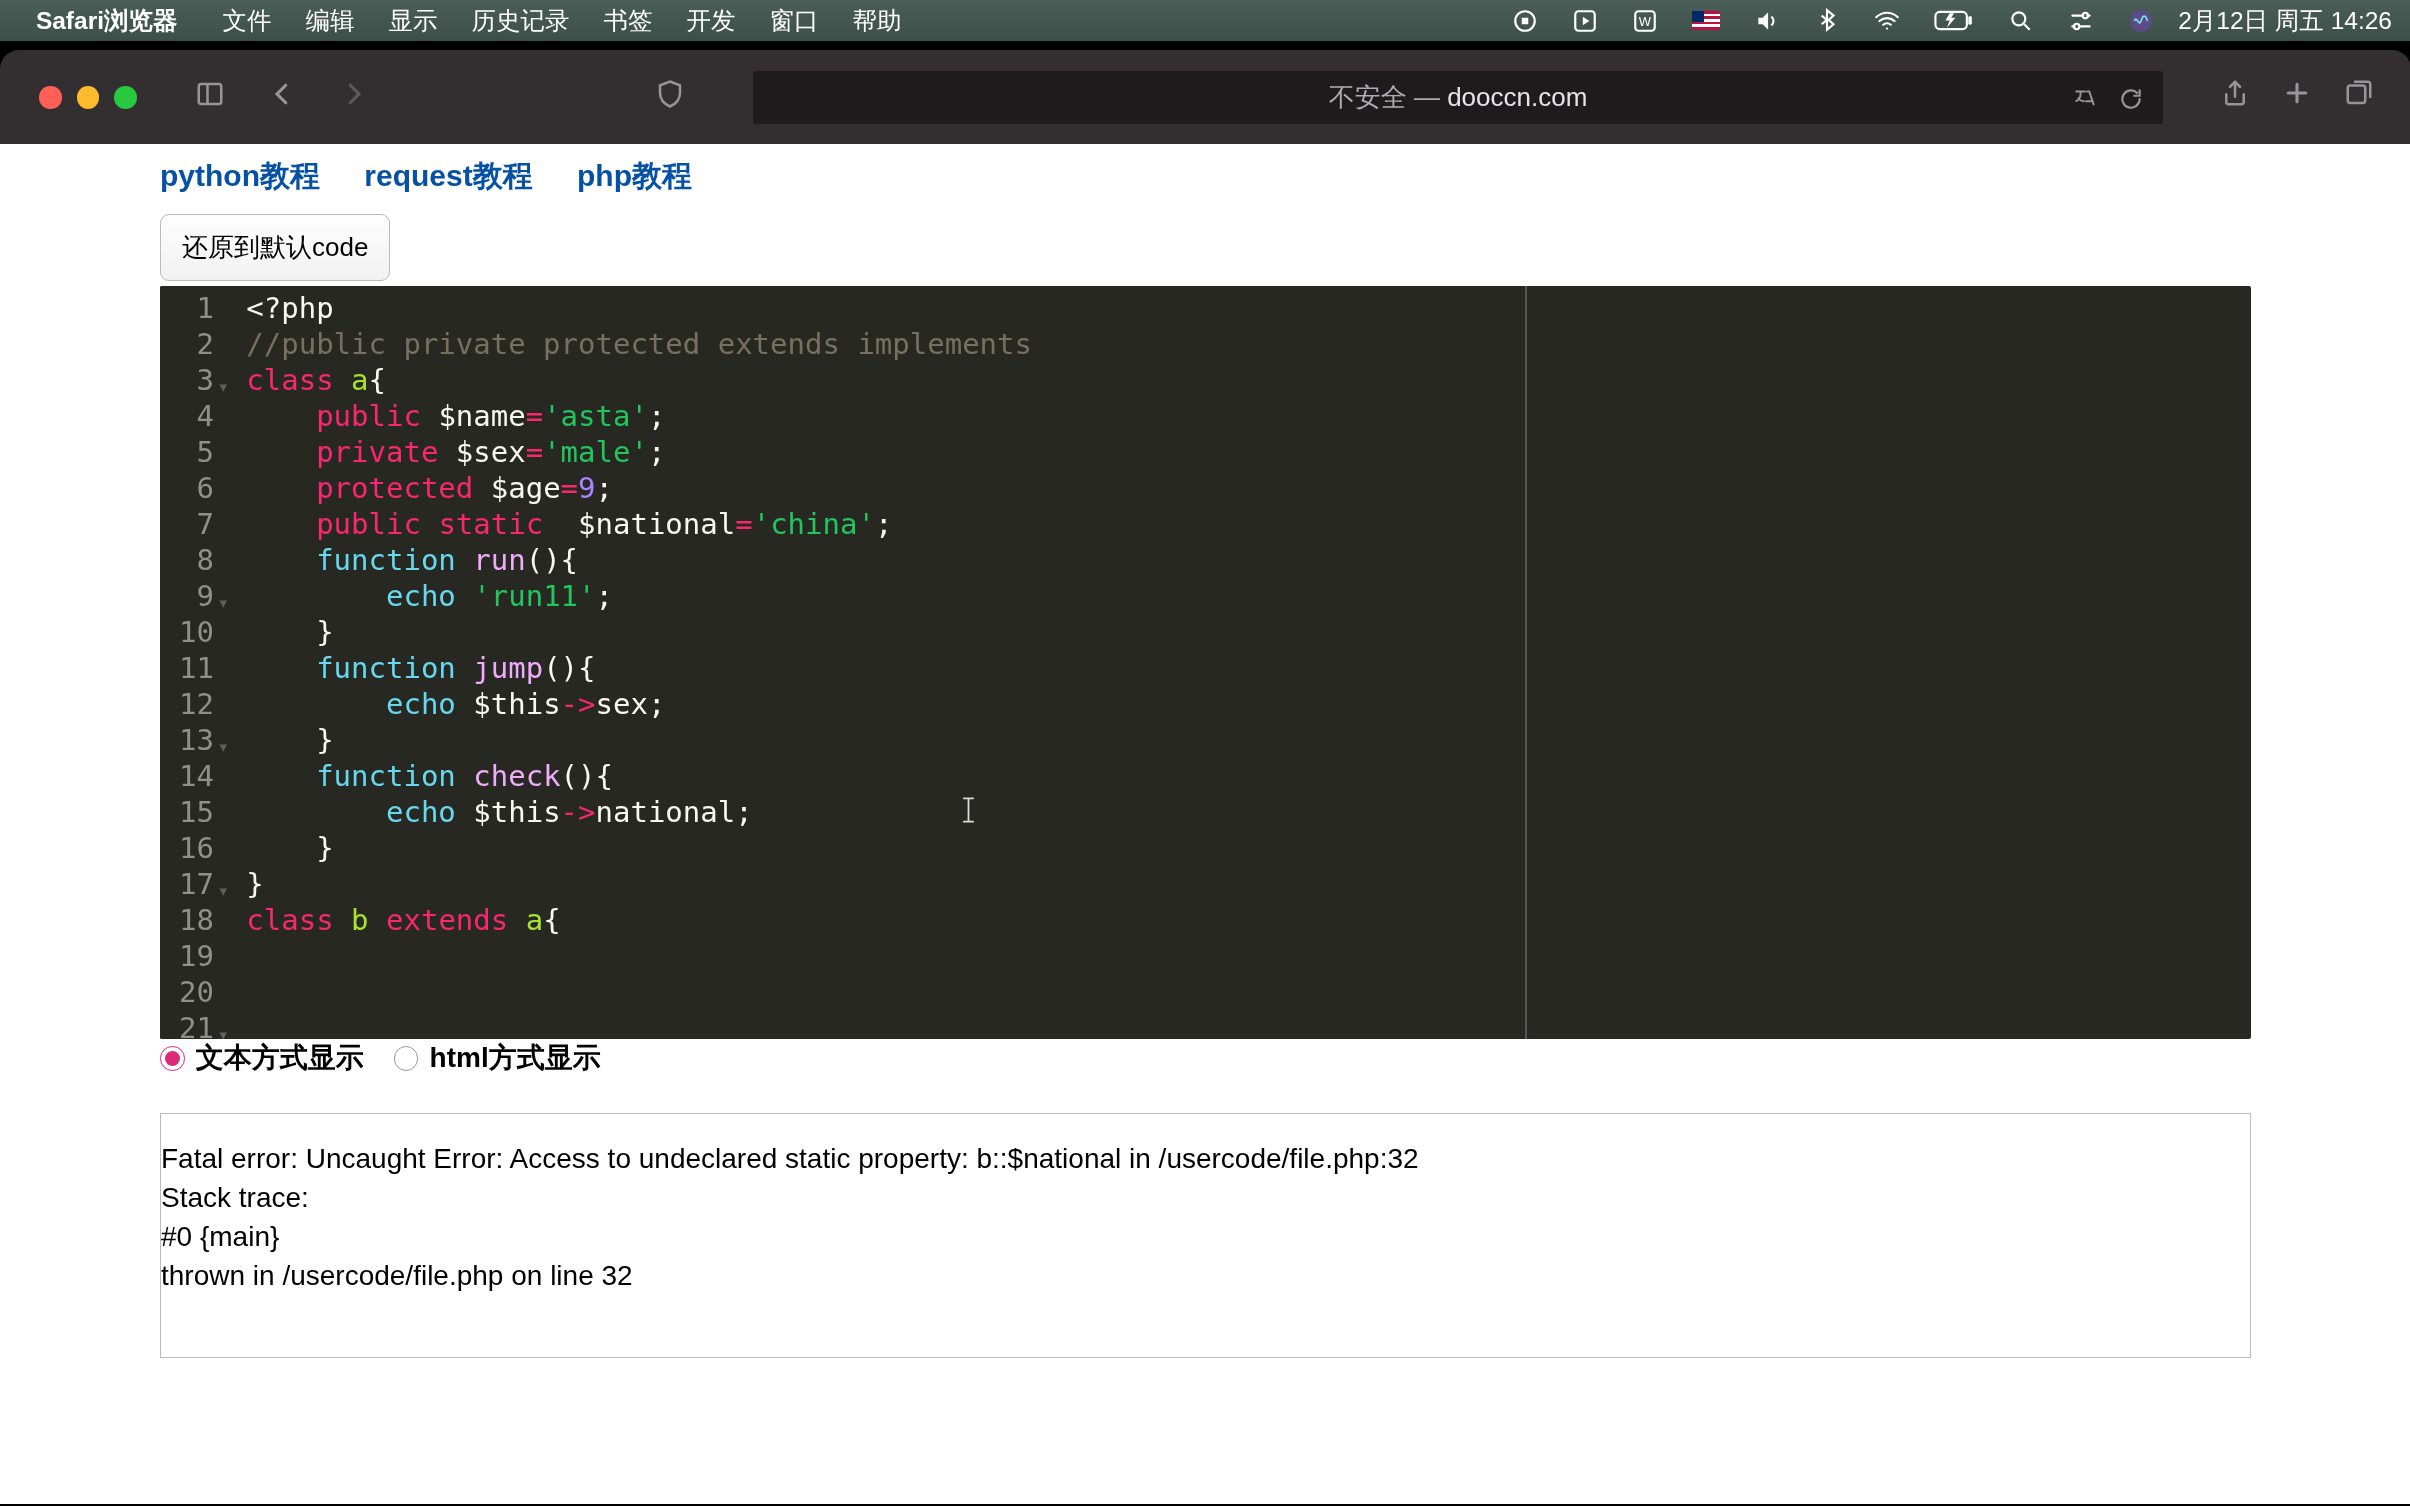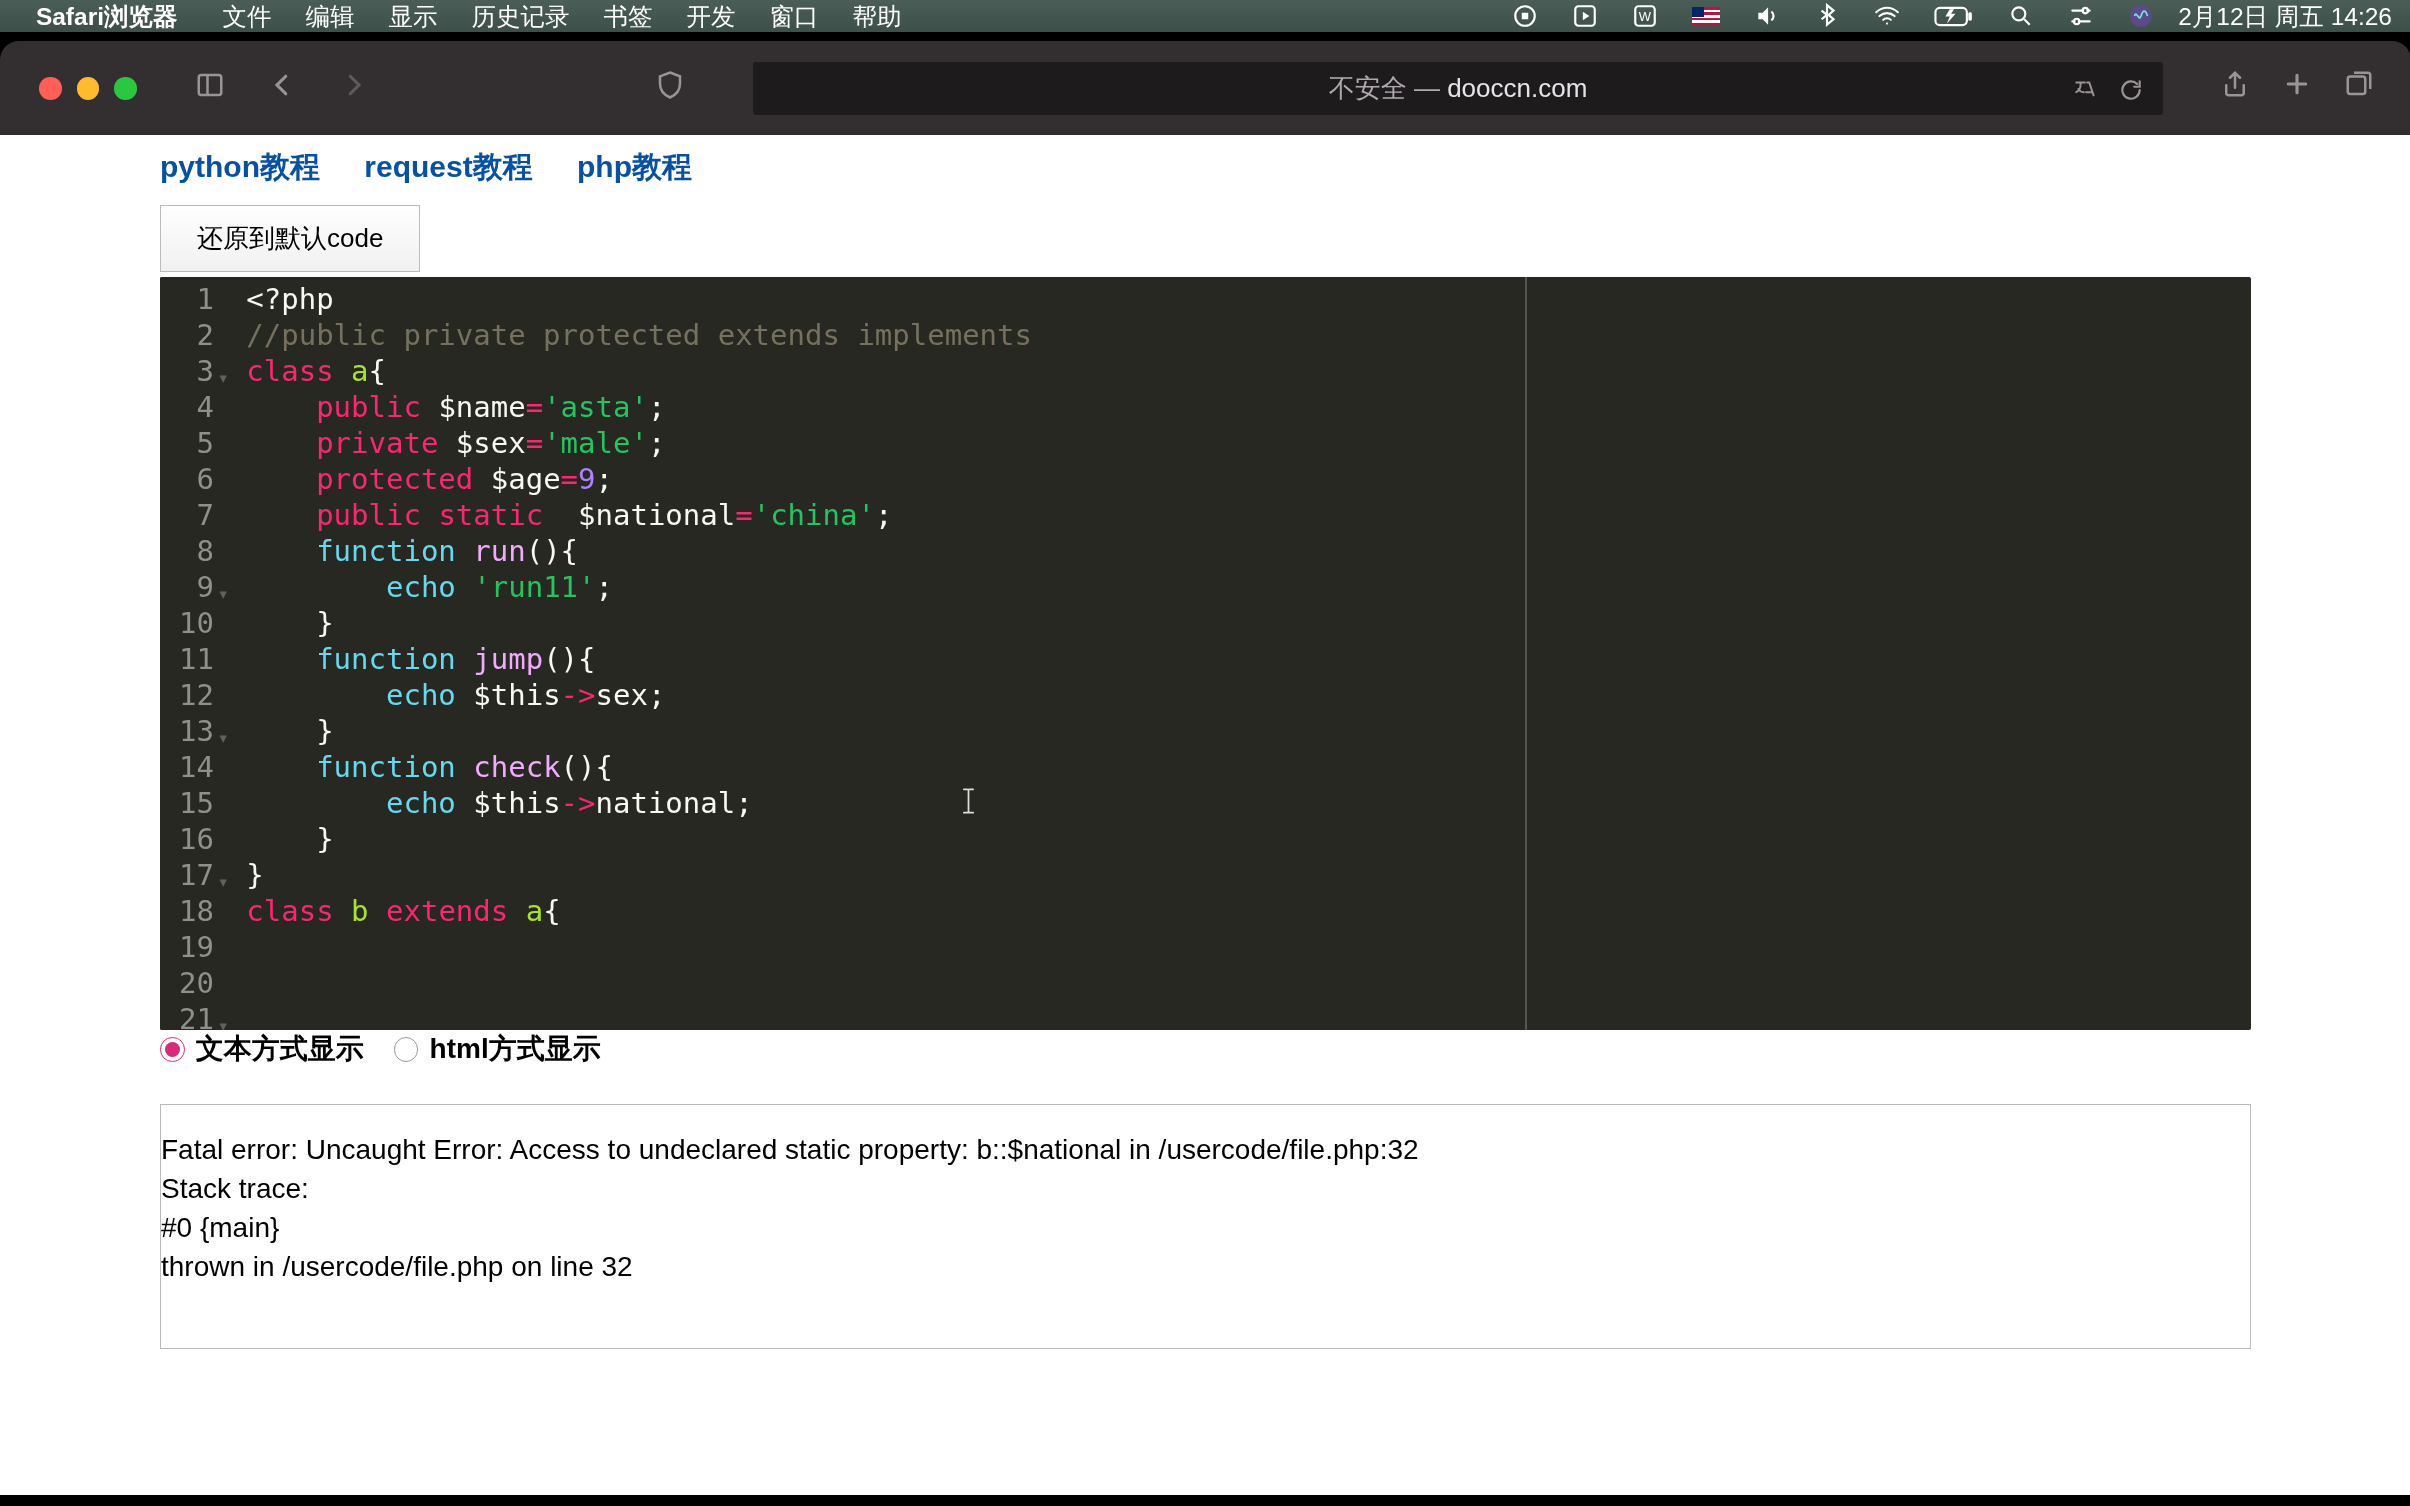--- a/index.html
+++ b/index.html
@@ -6,21 +6,21 @@
 body {
   font-family: -apple-system, "SF Pro", "Helvetica Neue", Arial, sans-serif;
   width: 2411px; height: 1507px;
   transform-origin: top left;
   overflow: hidden;
   background: #000;
 }
 
 
 .menubar {
-  height: 32px;
+  height: 41px;
   background: linear-gradient(#4a5d56, #3d4f49);
   color: #fff;
   display: flex;
   align-items: center;
   font-size: 24.5px;
   padding: 0 19px 0 9.4px;
 }
 .menubar .apple { font-size: 28px; padding: 0 19px 0 7.5px; }
 .menubar .app-name { font-weight: bold; padding-right: 28px; }
 .menubar .menu-item { padding: 0 17px; cursor: default; }
@@ -84,22 +84,22 @@
 .top-links {
   padding: 11.3px 0 17px 0;
   font-size: 30px;
   font-weight: bold;
 }
 .top-links a { color:#0651a5; text-decoration:none; margin-right:36px; }
 
 .reset-btn {
   display:inline-block;
   border:0.9px solid #bbb;
-  border-radius:0;
-  padding: 15px 36px;
+  border-radius:9px;
+  padding: 15px 21px;
   font-size:26px;
   background: linear-gradient(#fefefe,#f1f1f1);
   margin-bottom: 5.6px;
   cursor:pointer;
 }
 
 
 .editor {
   display:flex;
   background:#272822;

